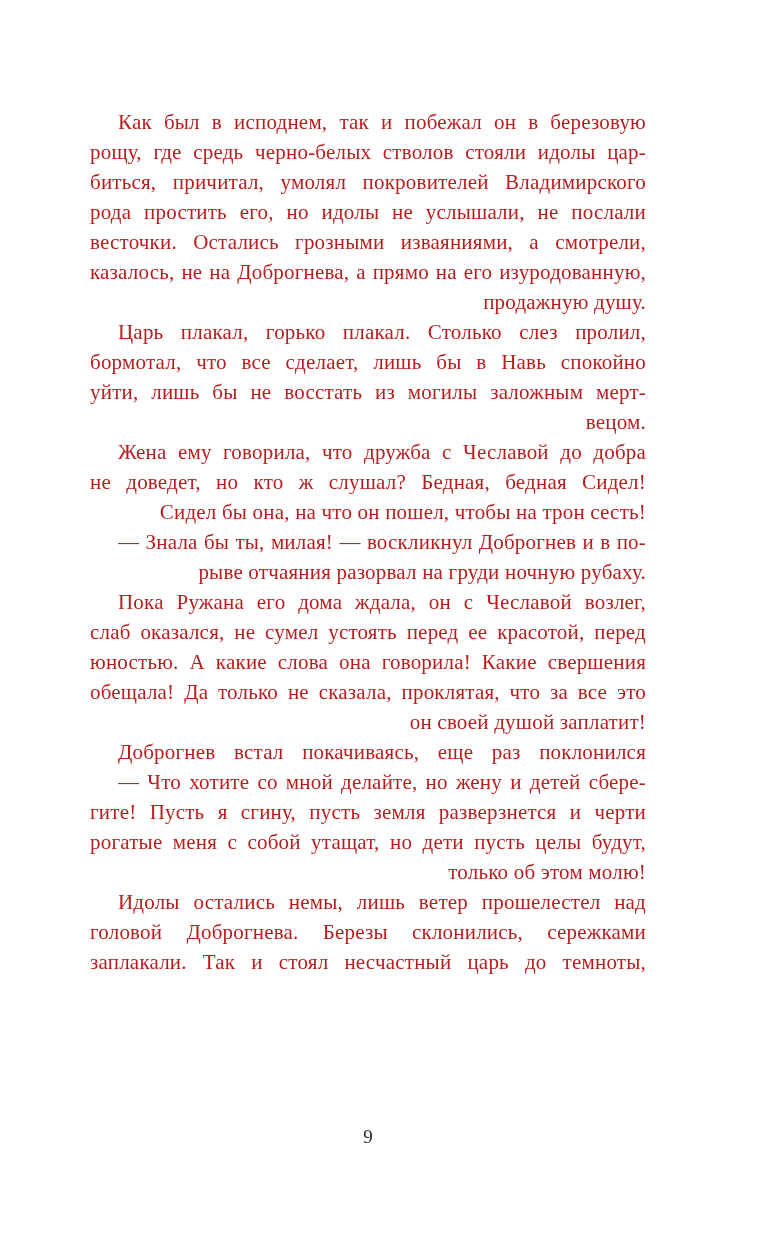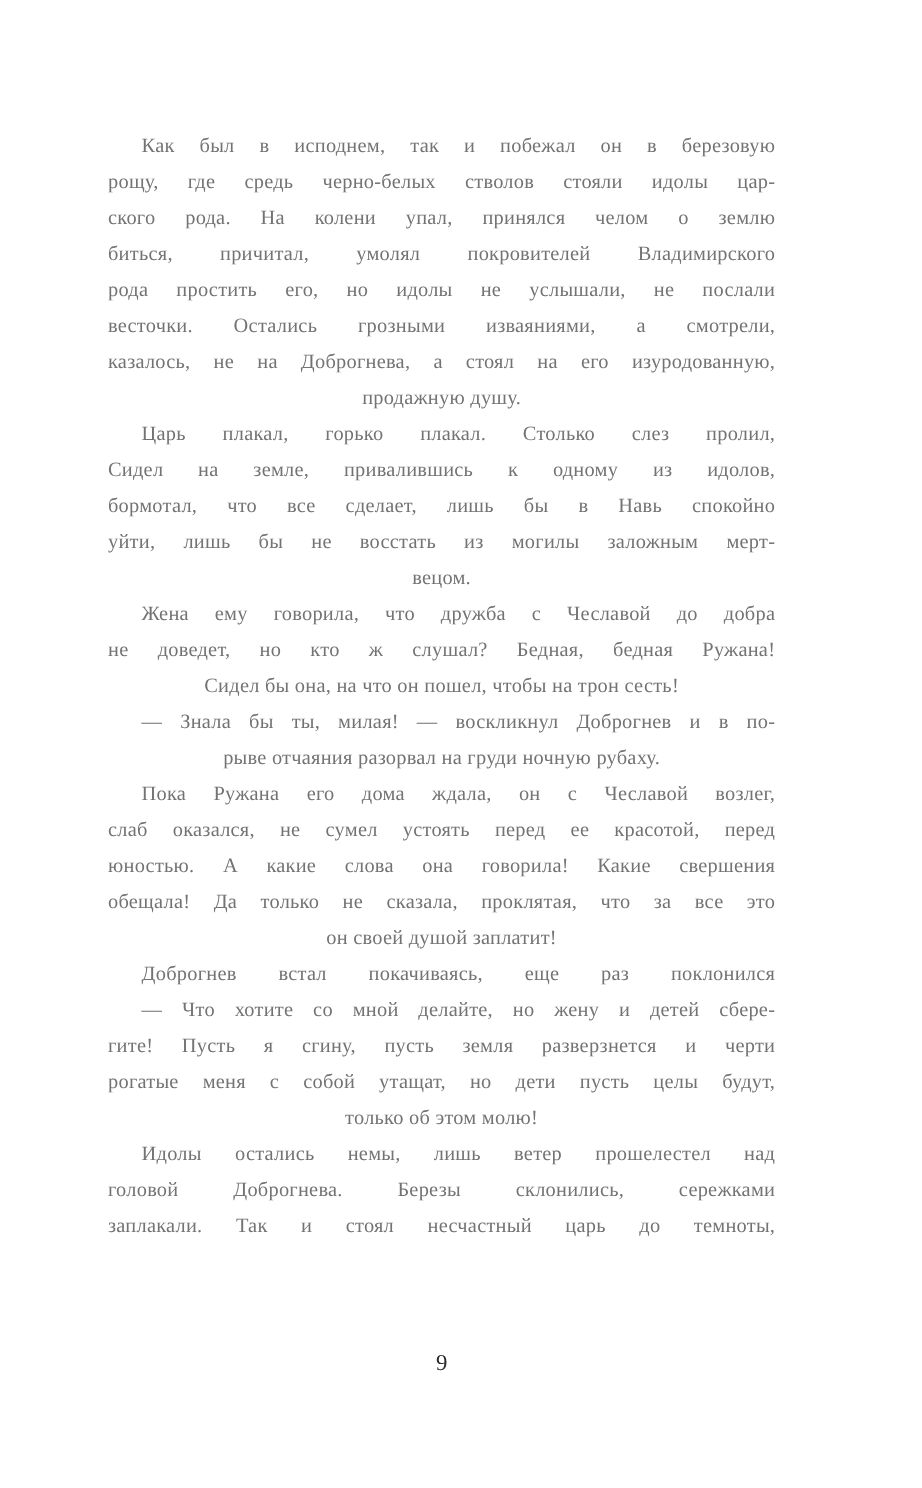--- a/index.html
+++ b/index.html
@@ -13,31 +13,31 @@
     height: 1240px;
     background: #ffffff;
     overflow: hidden;
     font-family: "Liberation Serif", "DejaVu Serif", serif;
   }
   .text-block {
     position: absolute;
     left: 90px;
     top: 107px;
     width: 556px;
-    font-size: 17px;
+    font-size: 21px;
     line-height: 30px;
-    color: #737373;
+    color: #b91c1c;
     letter-spacing: 0.2px;
   }
   .para {
     margin: 0;
     padding: 0;
   }
   .line {
-    text-align: center;
+    text-align: right;
     white-space: normal;
   }
   .line.just {
     text-align: justify;
     text-align-last: justify;
   }
   .line.indent {
     padding-left: 28px;
   }
   .page-number {
@@ -52,37 +52,35 @@
   }
 </style>
 </head>
 <body>
 
 <div class="page">
   <div class="text-block">
       <div class="para">
         <div class="line indent just">Как был в исподнем, так и побежал он в березовую</div>
         <div class="line just">рощу, где средь черно-белых стволов стояли идолы цар-</div>
-        <div class="line just">ского рода. На колени упал, принялся челом о землю</div>
         <div class="line just">биться, причитал, умолял покровителей Владимирского</div>
         <div class="line just">рода простить его, но идолы не услышали, не послали</div>
         <div class="line just">весточки. Остались грозными изваяниями, а смотрели,</div>
-        <div class="line just">казалось, не на Доброгнева, а стоял на его изуродованную,</div>
+        <div class="line just">казалось, не на Доброгнева, а прямо на его изуродованную,</div>
         <div class="line">продажную душу.</div>
       </div>
       <div class="para">
         <div class="line indent just">Царь плакал, горько плакал. Столько слез пролил,</div>
-        <div class="line just">Сидел на земле, привалившись к одному из идолов,</div>
         <div class="line just">бормотал, что все сделает, лишь бы в Навь спокойно</div>
         <div class="line just">уйти, лишь бы не восстать из могилы заложным мерт-</div>
         <div class="line">вецом.</div>
       </div>
       <div class="para">
         <div class="line indent just">Жена ему говорила, что дружба с Чеславой до добра</div>
-        <div class="line just">не доведет, но кто ж слушал? Бедная, бедная Ружана!</div>
+        <div class="line just">не доведет, но кто ж слушал? Бедная, бедная Сидел!</div>
         <div class="line">Сидел бы она, на что он пошел, чтобы на трон сесть!</div>
       </div>
       <div class="para">
         <div class="line indent just">— Знала бы ты, милая! — воскликнул Доброгнев и в по-</div>
         <div class="line">рыве отчаяния разорвал на груди ночную рубаху.</div>
       </div>
       <div class="para">
         <div class="line indent just">Пока Ружана его дома ждала, он с Чеславой возлег,</div>
         <div class="line just">слаб оказался, не сумел устоять перед ее красотой, перед</div>
         <div class="line just">юностью. А какие слова она говорила! Какие свершения</div>

